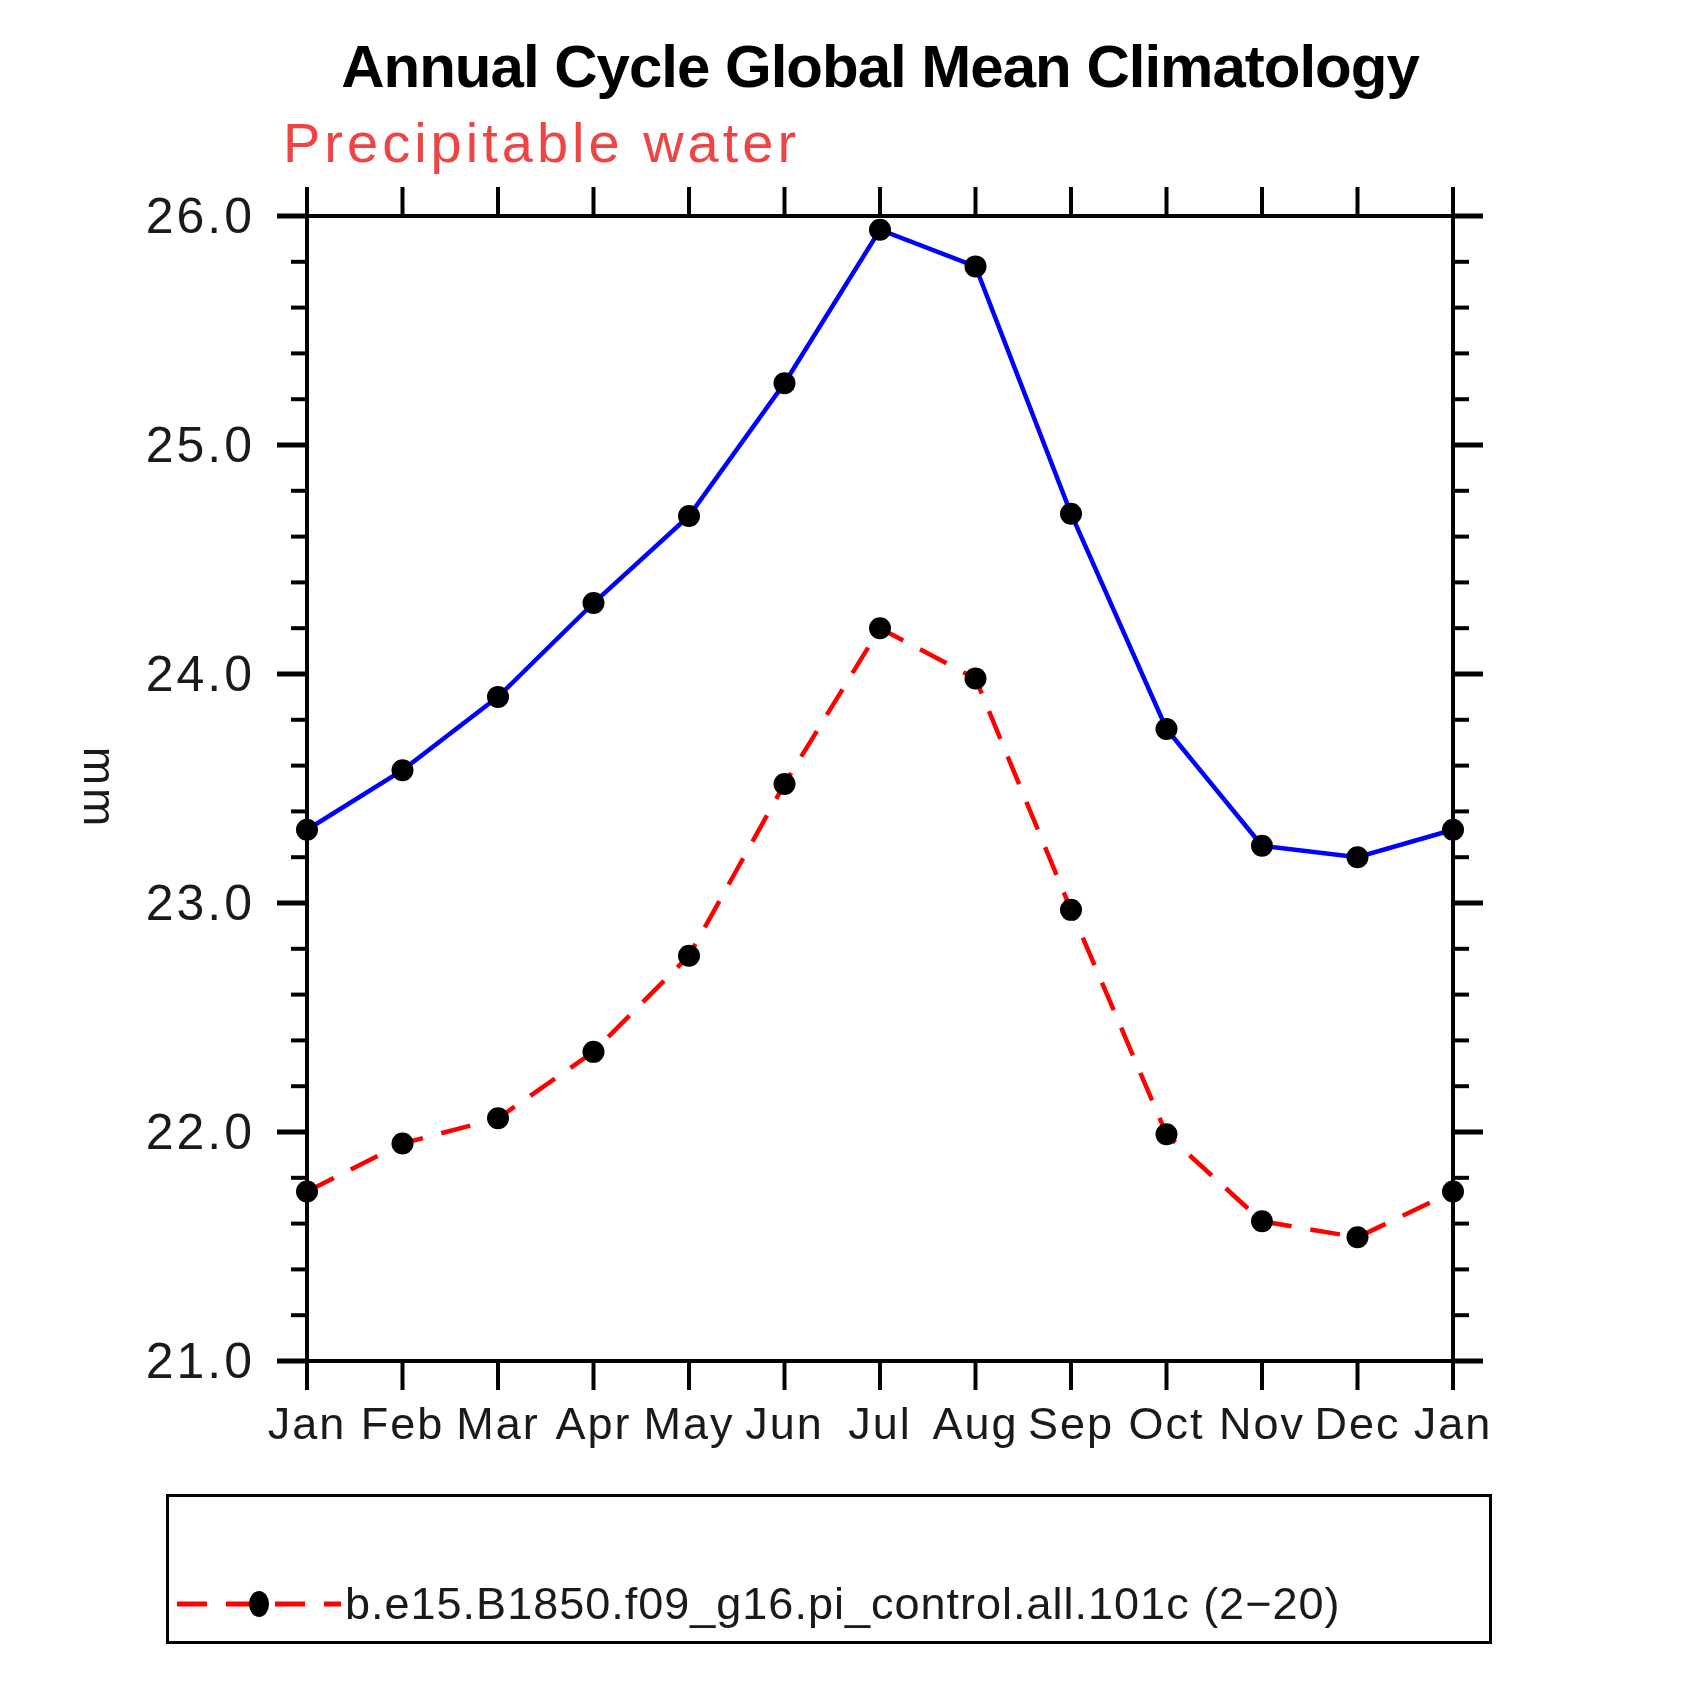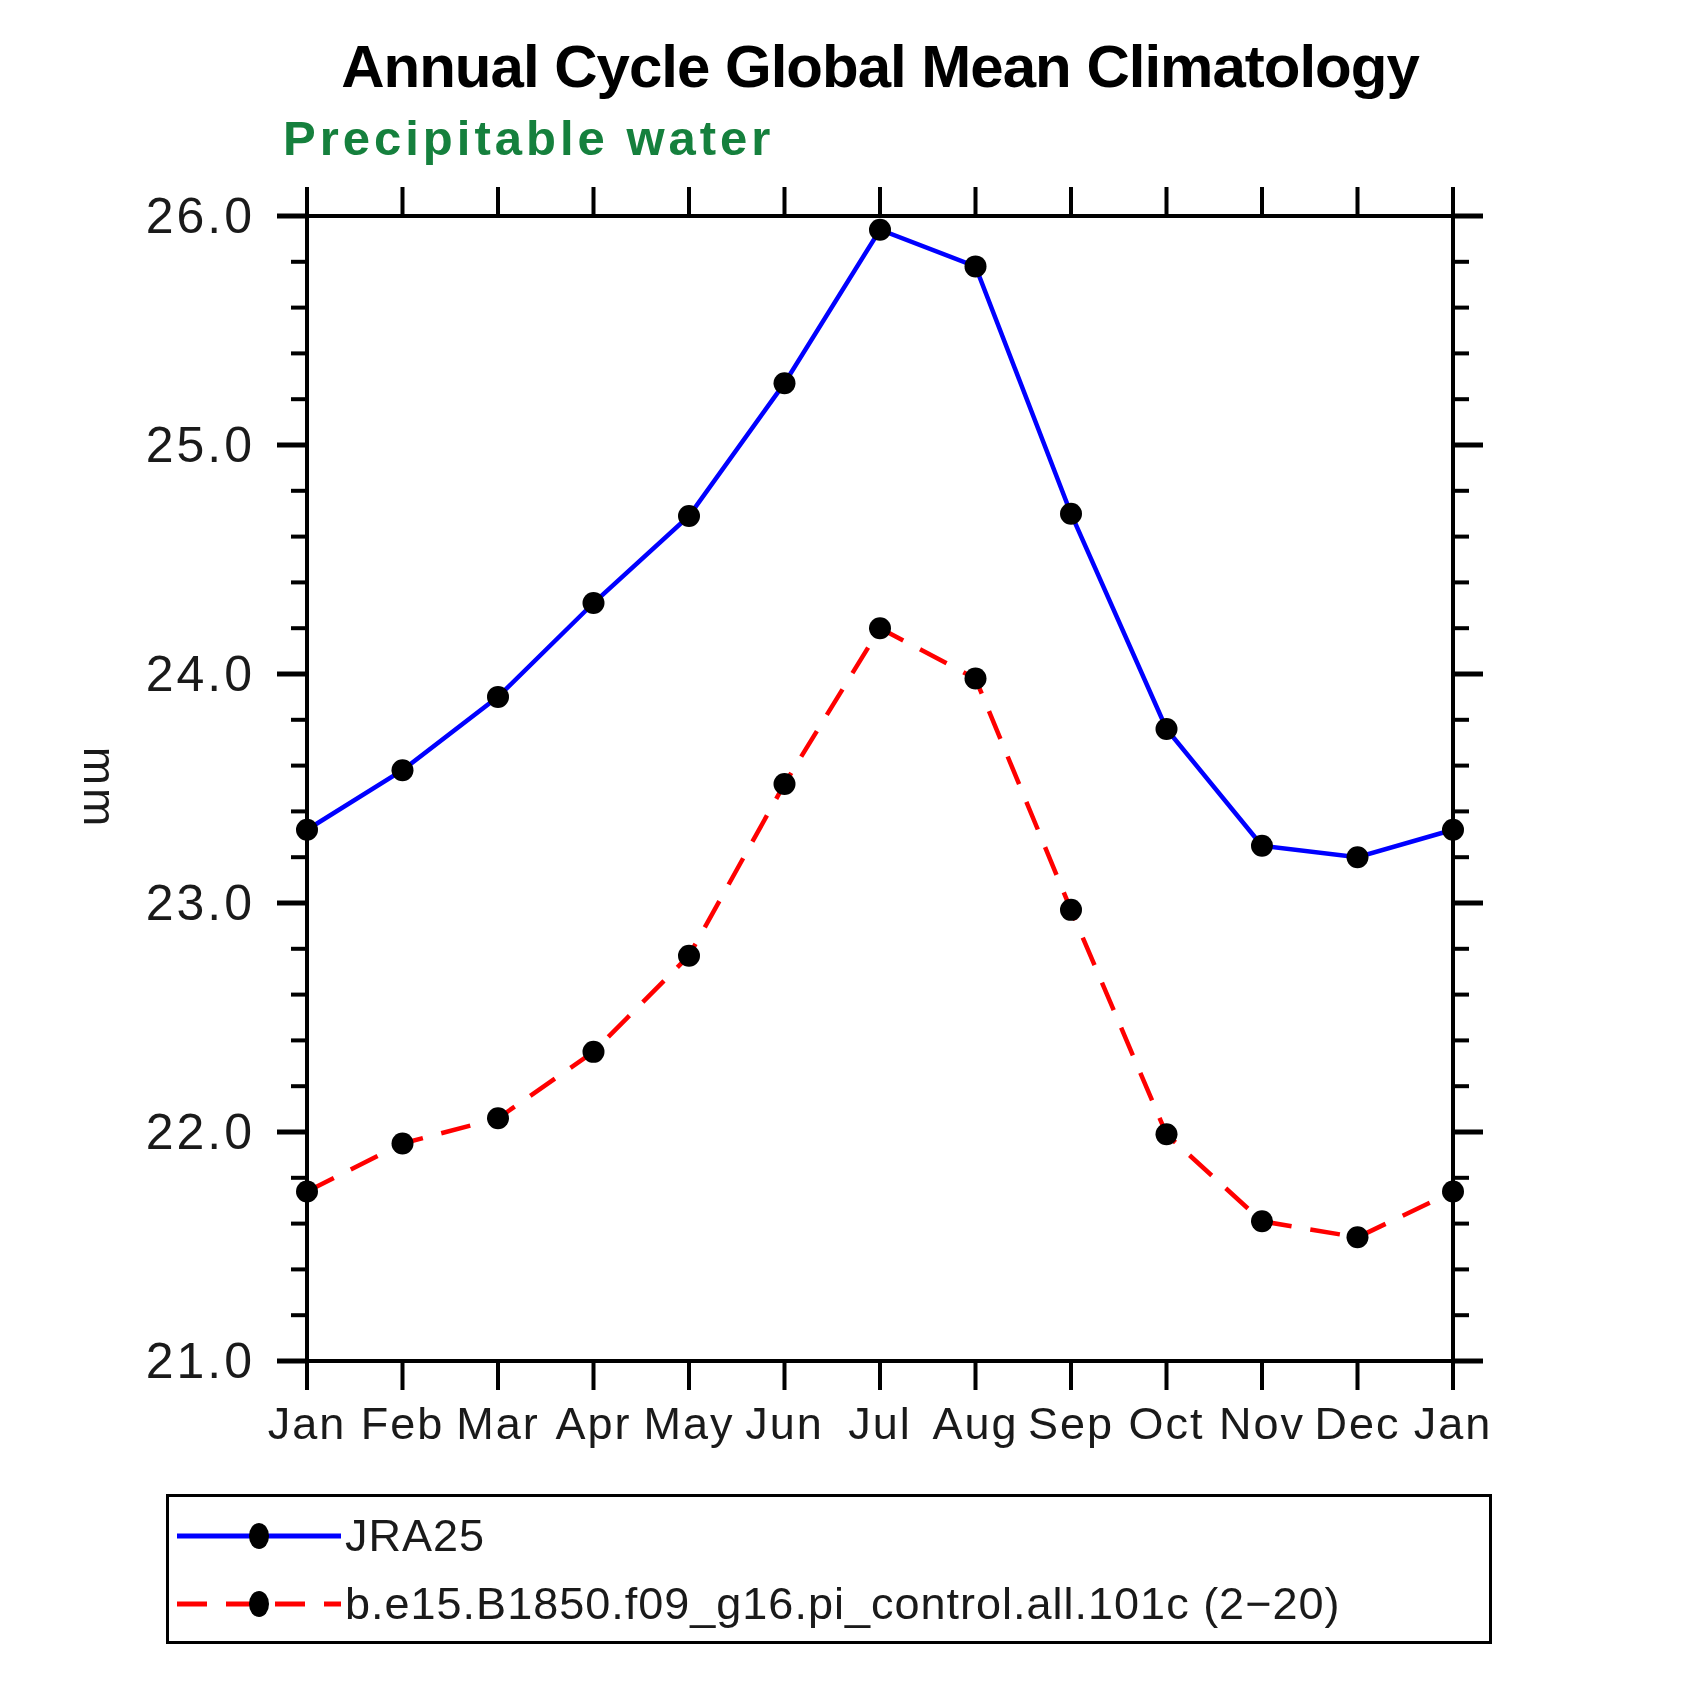--- a/index.html
+++ b/index.html
@@ -14,21 +14,21 @@
     position:absolute;
     left:307px; top:32px; width:1146px;
     text-align:center;
     font-size:60px; font-weight:bold; color:#000;
     letter-spacing:-1px;
     white-space:nowrap;
   }
   .chart-subtitle{
     position:absolute;
     left:283px; top:110px;
-    font-size:49px; font-weight:700; color:#15803d;
+    font-size:56px; font-weight:400; color:#ef4444;
     letter-spacing:4px;
     white-space:nowrap;
   }
   .y-axis-title{
     position:absolute;
     left:64px; top:765px; width:72px; height:46px;
     display:flex; align-items:center; justify-content:center;
     font-size:46px; font-weight:300; color:#1a1a1a;
     letter-spacing:3px;
     transform:rotate(90deg);
@@ -188,27 +188,20 @@
       <circle cx="880" cy="628.2000000000002" r="11" fill="#000000"></circle>
       <circle cx="975.5" cy="678.5799999999999" r="11" fill="#000000"></circle>
       <circle cx="1071" cy="909.8700000000002" r="11" fill="#000000"></circle>
       <circle cx="1166.5" cy="1134.2900000000004" r="11" fill="#000000"></circle>
       <circle cx="1262" cy="1221.3100000000002" r="11" fill="#000000"></circle>
       <circle cx="1357.5" cy="1237.3400000000001" r="11" fill="#000000"></circle>
       <circle cx="1453" cy="1191.5400000000004" r="11" fill="#000000"></circle>
     </svg>
 
   <div class="legend-box">
-    <div class="legend-row row0">
-      <svg class="legend-sample" width="172" height="40" viewBox="0 0 172 40">
-        <line x1="4" y1="20" x2="168" y2="20" stroke-width="5" stroke="#0000ff"></line>
-        <ellipse cx="86" cy="20" rx="10" ry="13" fill="#000000"></ellipse>
-      </svg>
-      <span class="legend-label">JRA25</span>
-    </div>
     <div class="legend-row row1">
       <svg class="legend-sample" width="172" height="40" viewBox="0 0 172 40">
         <line x1="4" y1="20" x2="168" y2="20" stroke-width="5" stroke-dasharray="30 19" stroke="#ff0000"></line>
         <ellipse cx="86" cy="20" rx="10" ry="13" fill="#000000"></ellipse>
       </svg>
       <span class="legend-label">b.e15.B1850.f09_g16.pi_control.all.101c (2−20)</span>
     </div>
   </div>
 
 </div>

